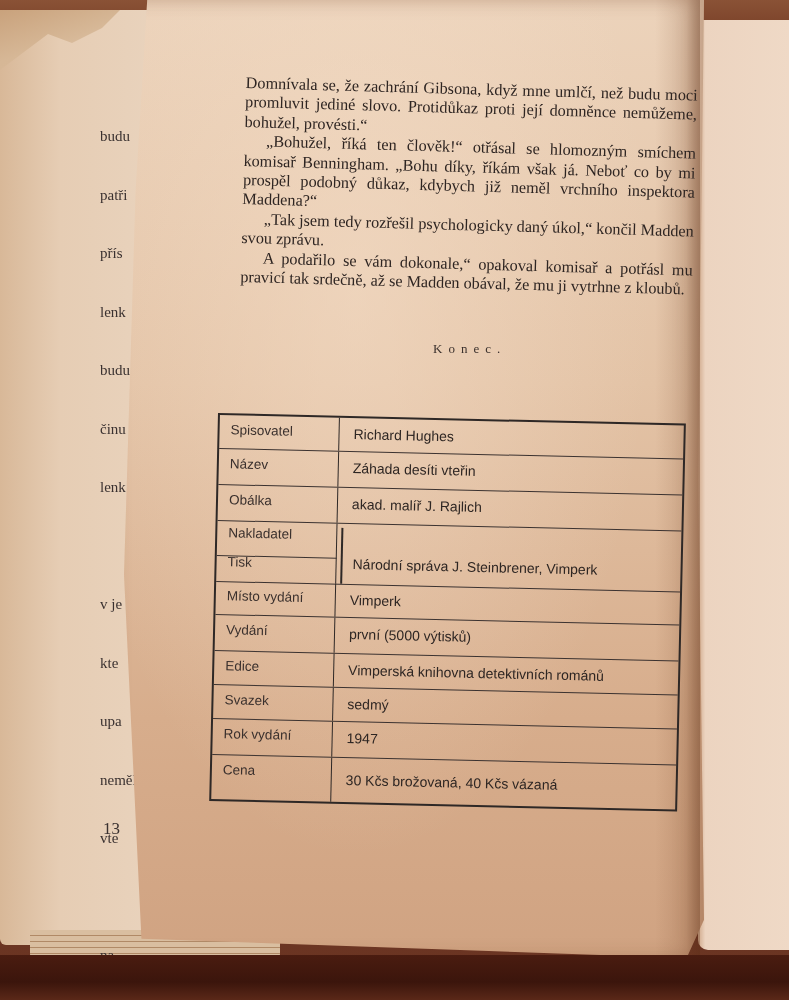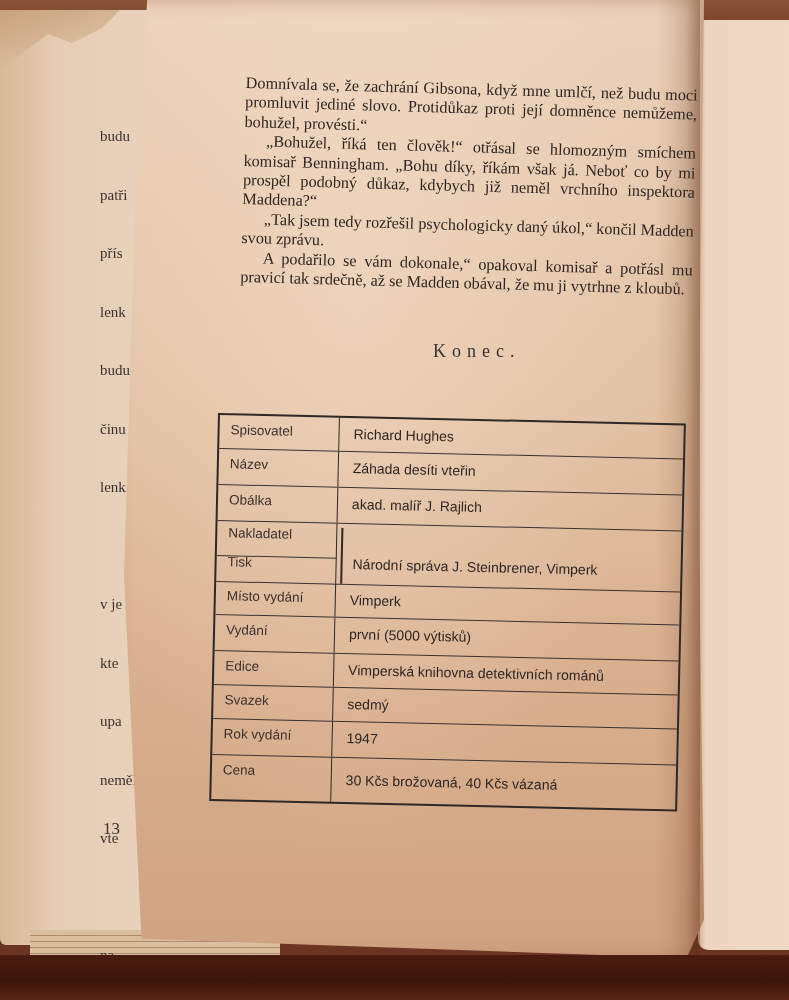--- a/index.html
+++ b/index.html
@@ -62,21 +62,21 @@
     }
     .body-text {
       position: absolute; left: 246px; top: 74px; width: 452px;
       font-family: "Liberation Serif", serif; font-size: 16.2px; line-height: 19.4px;
       color: #2e2522; text-align: justify; transform: rotate(1.6deg); transform-origin: left top;
     }
     .body-text p { margin: 0; }
     .body-text p.indent { text-indent: 22px; }
     .konec {
       position: absolute; left: 433px; top: 341px;
-      font-family: "Liberation Serif", serif; font-size: 18px; letter-spacing: 6px; color: #3b312d;
+      font-family: "Liberation Serif", serif; font-size: 13px; letter-spacing: 6px; color: #3b312d;
     }
     
     .imprint {
       position: absolute; left: 218px; top: 413px; width: 468px; height: 388px;
       transform: rotate(1.3deg); transform-origin: left top;
       border: 2px solid #2e2826;
       border-left-width: 2px;
     }
     .imprint-row {
       position: absolute; left: 0; width: 100%;

